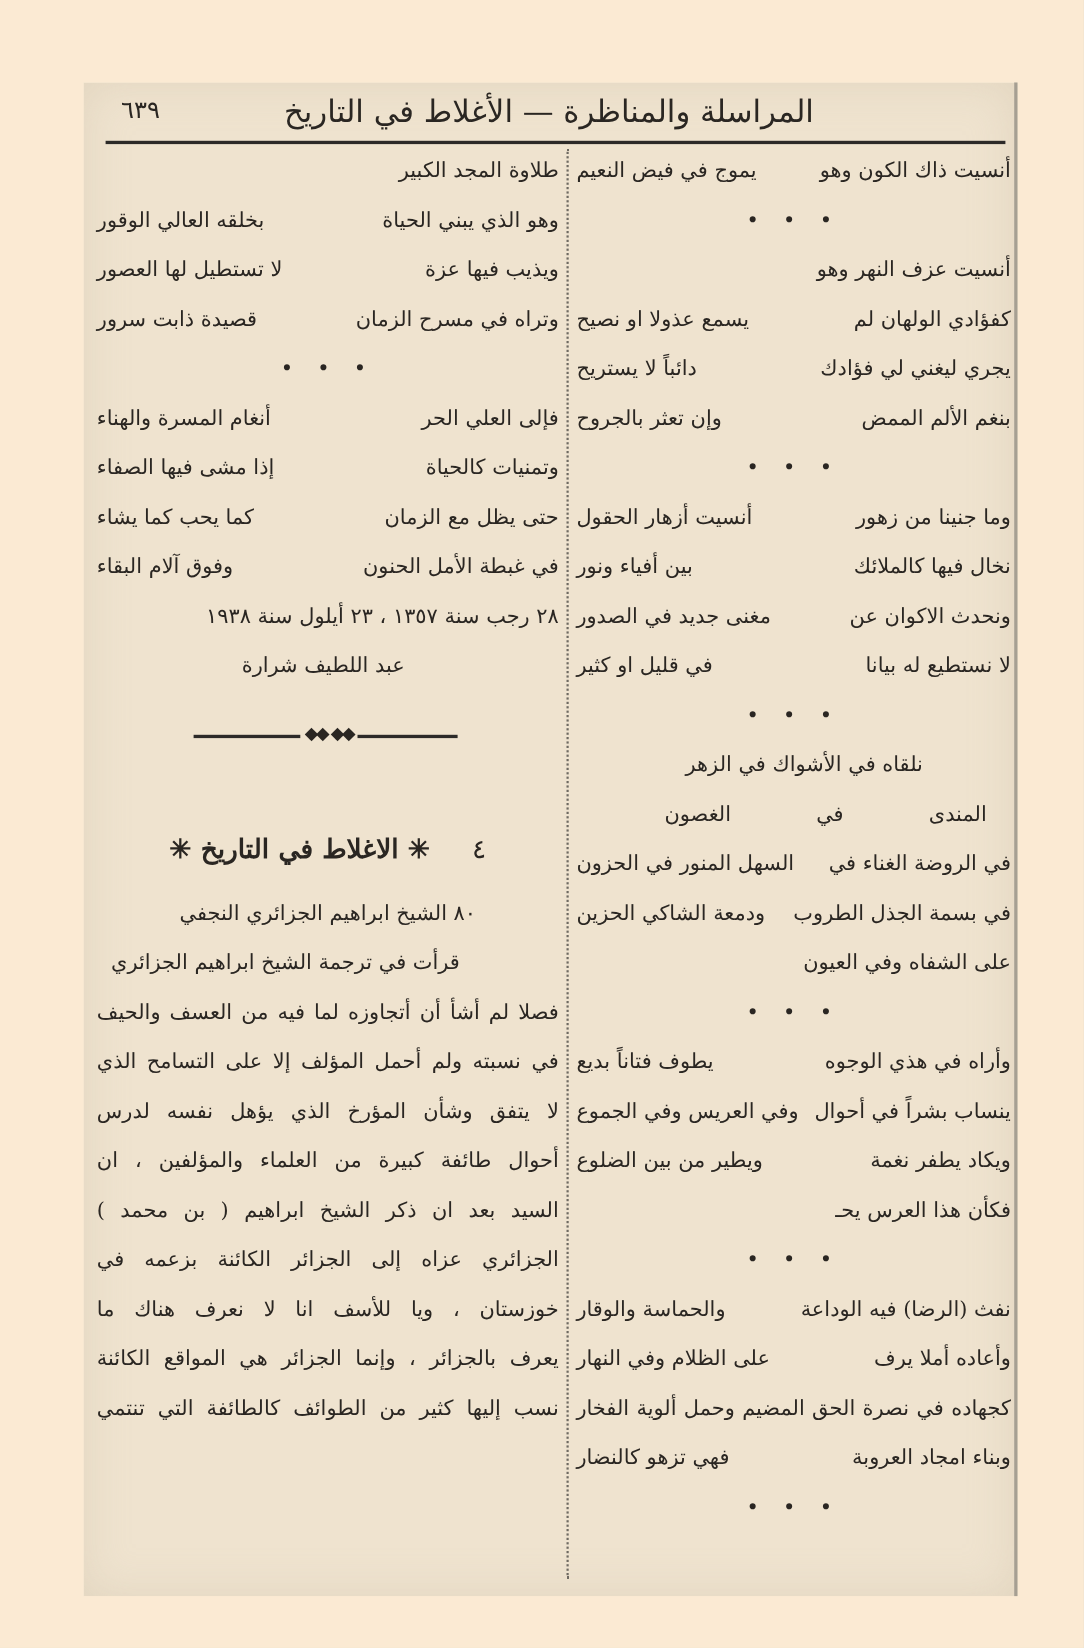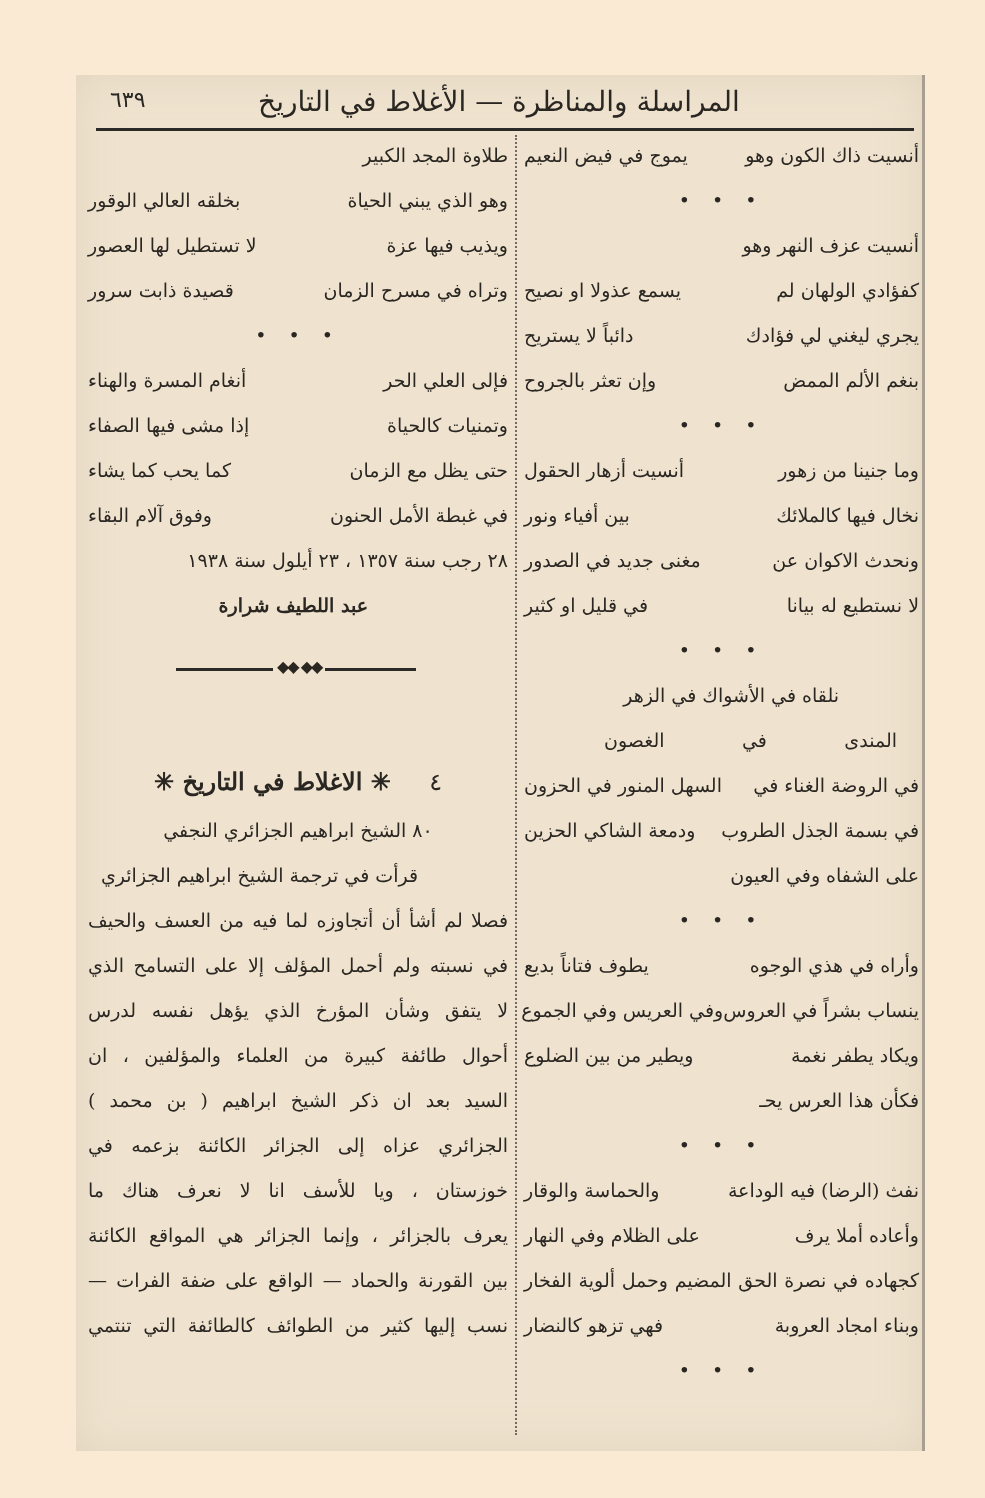--- a/index.html
+++ b/index.html
@@ -44,21 +44,21 @@
   .fleuron {
     height:60px; position:relative;
   }
   .fleuron .line {
     position:absolute; left:88px; width:240px; top:28px; height:3px; background:#2c2a28;
   }
   .fleuron .orn {
     position:absolute; left:185px; top:18px; font-size:16px; letter-spacing:-2px;
   }
   .section-title {
-    text-align:center; height:70px; line-height:88px; font-size:24px; font-weight:bold;
+    text-align:center; height:70px; line-height:68px; font-size:24px; font-weight:bold;
   }
   .section-title .num { margin-left:30px; font-weight:normal; }
   .single-line { height:45px; white-space:nowrap; }
 </style>
 </head>
 <body>
 
 <div class="paper">
   <div class="header">
     <div class="page-number">٦٣٩</div>
@@ -123,21 +123,21 @@
       </div>
     <div class="verse">
         <span>على الشفاه وفي العيون</span>
       </div>
     <div class="dots">• • •</div>
     <div class="verse">
         <span>وأراه في هذي الوجوه</span>
         <span>يطوف فتاناً بديع</span>
       </div>
     <div class="verse">
-        <span>ينساب بشراً في العروس</span>
+        <span>ينساب بشراً في أحوال</span>
         <span>وفي العريس وفي الجموع</span>
       </div>
     <div class="verse">
         <span>ويكاد يطفر نغمة</span>
         <span>ويطير من بين الضلوع</span>
       </div>
     <div class="verse">
         <span>فكأن هذا العرس يحـ</span>
       </div>
     <div class="dots">• • •</div>
@@ -184,35 +184,34 @@
       </div>
     <div class="verse">
         <span>حتى يظل مع الزمان</span>
         <span>كما يحب كما يشاء</span>
       </div>
     <div class="verse">
         <span>في غبطة الأمل الحنون</span>
         <span>وفوق آلام البقاء</span>
       </div>
     <div class="single-line">٢٨ رجب سنة ١٣٥٧ ، ٢٣ أيلول سنة ١٩٣٨</div>
-    <div class="single-line" style="padding-right:140px;font-weight:bold;">عبد اللطيف شرارة</div>
+    <div class="single-line" style="padding-right:140px;">عبد اللطيف شرارة</div>
     <div class="fleuron" style="height:90px;">
       <div class="line" style="top:40px;"></div>
       <div class="orn" style="top:28px; background:#efe3cf; padding:0 4px; line-height:22px;">◆◆ ◆◆</div>
     </div>
     <div class="section-title" style="margin-top:20px;">
       <span class="num">٤</span>
       <span>✳ الاغلاط في التاريخ ✳</span>
     </div>
     <div class="center-line">٨٠ الشيخ ابراهيم الجزائري النجفي</div>
     <div class="prose-line" style="text-align-last:auto; padding-right:90px;">قرأت في ترجمة الشيخ ابراهيم الجزائري</div>
     <div class="prose-line">فصلا لم أشأ أن أتجاوزه لما فيه من العسف والحيف</div>
     <div class="prose-line">في نسبته ولم أحمل المؤلف إلا على التسامح الذي</div>
     <div class="prose-line">لا يتفق وشأن المؤرخ الذي يؤهل نفسه لدرس</div>
     <div class="prose-line">أحوال طائفة كبيرة من العلماء والمؤلفين ، ان</div>
     <div class="prose-line">السيد بعد ان ذكر الشيخ ابراهيم ( بن محمد )</div>
     <div class="prose-line">الجزائري عزاه إلى الجزائر الكائنة بزعمه في</div>
     <div class="prose-line">خوزستان ، ويا للأسف انا لا نعرف هناك ما</div>
     <div class="prose-line">يعرف بالجزائر ، وإنما الجزائر هي المواقع الكائنة</div>
-    <div class="prose-line">بين القورنة والحماد — الواقع على ضفة الفرات —</div>
     <div class="prose-line">نسب إليها كثير من الطوائف كالطائفة التي تنتمي</div>
   </div>
 </div>
 
 </body></html>

